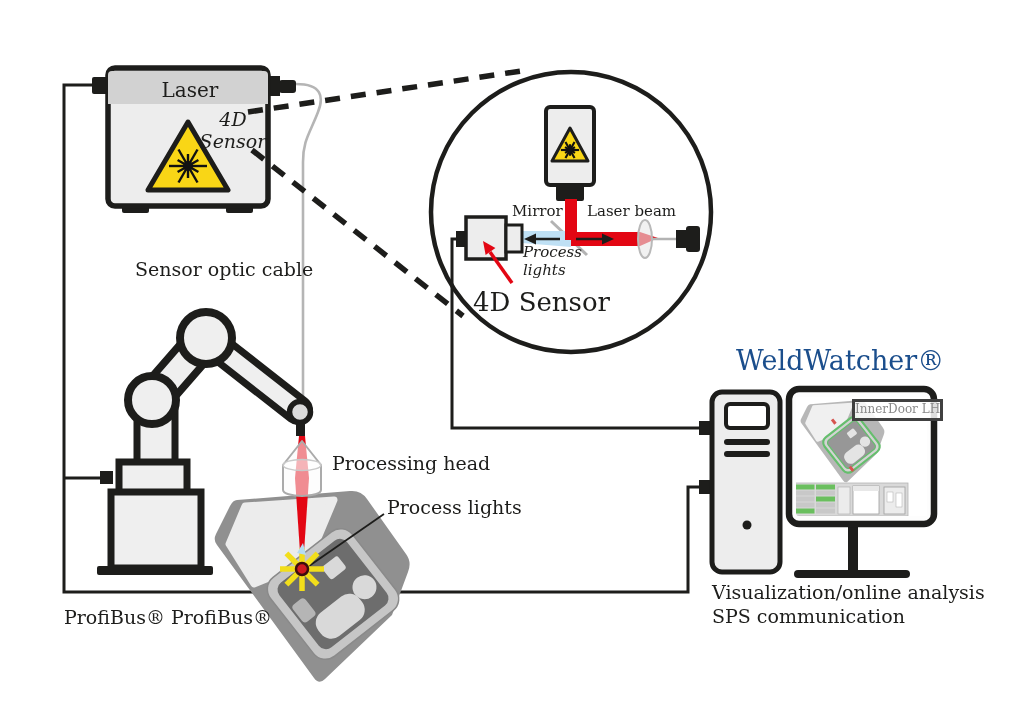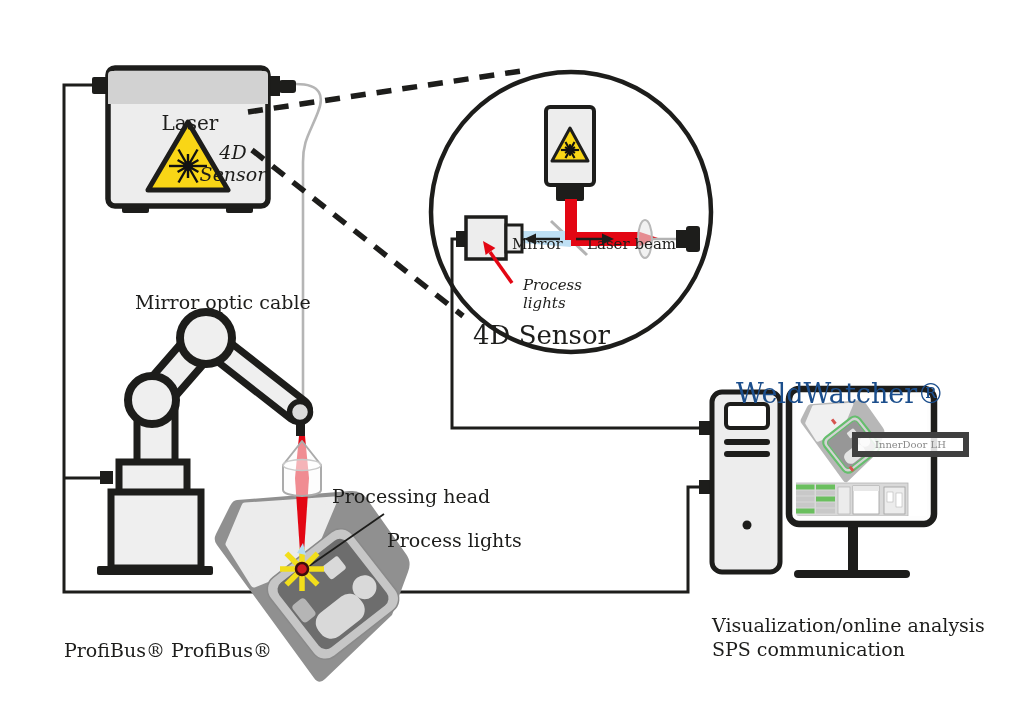--- a/index.html
+++ b/index.html
@@ -1,26 +1,26 @@
 <!DOCTYPE html>
 <html><head>
 <meta charset="utf-8">
 <style>
   html,body{margin:0;padding:0;background:#fff;}
   .canvas{position:relative;width:1024px;height:719px;background:#fff;overflow:hidden;
           font-family:"DejaVu Serif", serif;color:#1d1d1b;}
   .canvas svg{position:absolute;left:0;top:0;}
-  .lbl{position:absolute;font-size:19px;line-height:1.18;color:#1d1d1b;white-space:nowrap;margin-top:33px;}
+  .lbl{position:absolute;font-size:19px;line-height:1.18;color:#1d1d1b;white-space:nowrap;}
   .lbl.small{font-size:15px;}
   .lbl.big{font-size:26px;}
   .lbl.center{text-align:center;}
   .lbl.pre{white-space:pre-line;font-style:italic;}
   .lbl.blue{color:#1b4e8c;font-size:27px;}
-  .lbl.tiny{font-size:10px;color:#8a8a8a;border:6px solid #404040;background:rgba(255,255,255,.85);
-            padding:0 17px;line-height:1.3;}
+  .lbl.tiny{font-size:12px;color:#8a8a8a;border:3px solid #404040;background:rgba(255,255,255,.85);
+            padding:0 0;line-height:1.3;}
 </style>
 </head>
 <body>
 
 <div class="canvas">
 <svg width="1024" height="719" viewBox="0 0 1024 719">
   <defs>
     <g id="burst">
       <line x1="0" y1="0" x2="19" y2="0"></line>
           <line x1="0" y1="0" x2="9.5" y2="16.5"></line>
@@ -207,21 +207,21 @@
         <rect x="887" y="492" width="6" height="10" fill="#ffffff" stroke="#aaaaaa" stroke-width="0.5"></rect>
         <rect x="896" y="493" width="6" height="14" fill="#ffffff" stroke="#aaaaaa" stroke-width="0.5"></rect>
       </g>
     </g>
   </g>
 </svg>
 
 <div class="lbl center" style="left:140px;top:79px;width:100px;font-size:20px;">Laser</div>
 <div class="lbl center pre" style="left:194px;top:108px;width:78px;">4D
 Sensor</div>
-<div class="lbl" style="left:135px;top:258px;">Mirror optic cable</div>
+<div class="lbl" style="left:135px;top:258px;">Sensor optic cable</div>
 <div class="lbl small" style="left:512px;top:203px;">Mirror</div>
 <div class="lbl small" style="left:587px;top:203px;">Laser beam</div>
 <div class="lbl small pre" style="left:523px;top:244px;">Process
 lights</div>
 <div class="lbl big" style="left:473px;top:287px;">4D Sensor</div>
 <div class="lbl blue" style="left:736px;top:345px;">WeldWatcher®</div>
 <div class="lbl" style="left:332px;top:452px;">Processing head</div>
 <div class="lbl" style="left:387px;top:496px;">Process lights</div>
 <div class="lbl" style="left:64px;top:606px;">ProfiBus® ProfiBus®</div>
 <div class="lbl" style="left:712px;top:581px;">Visualization/online analysis</div>

